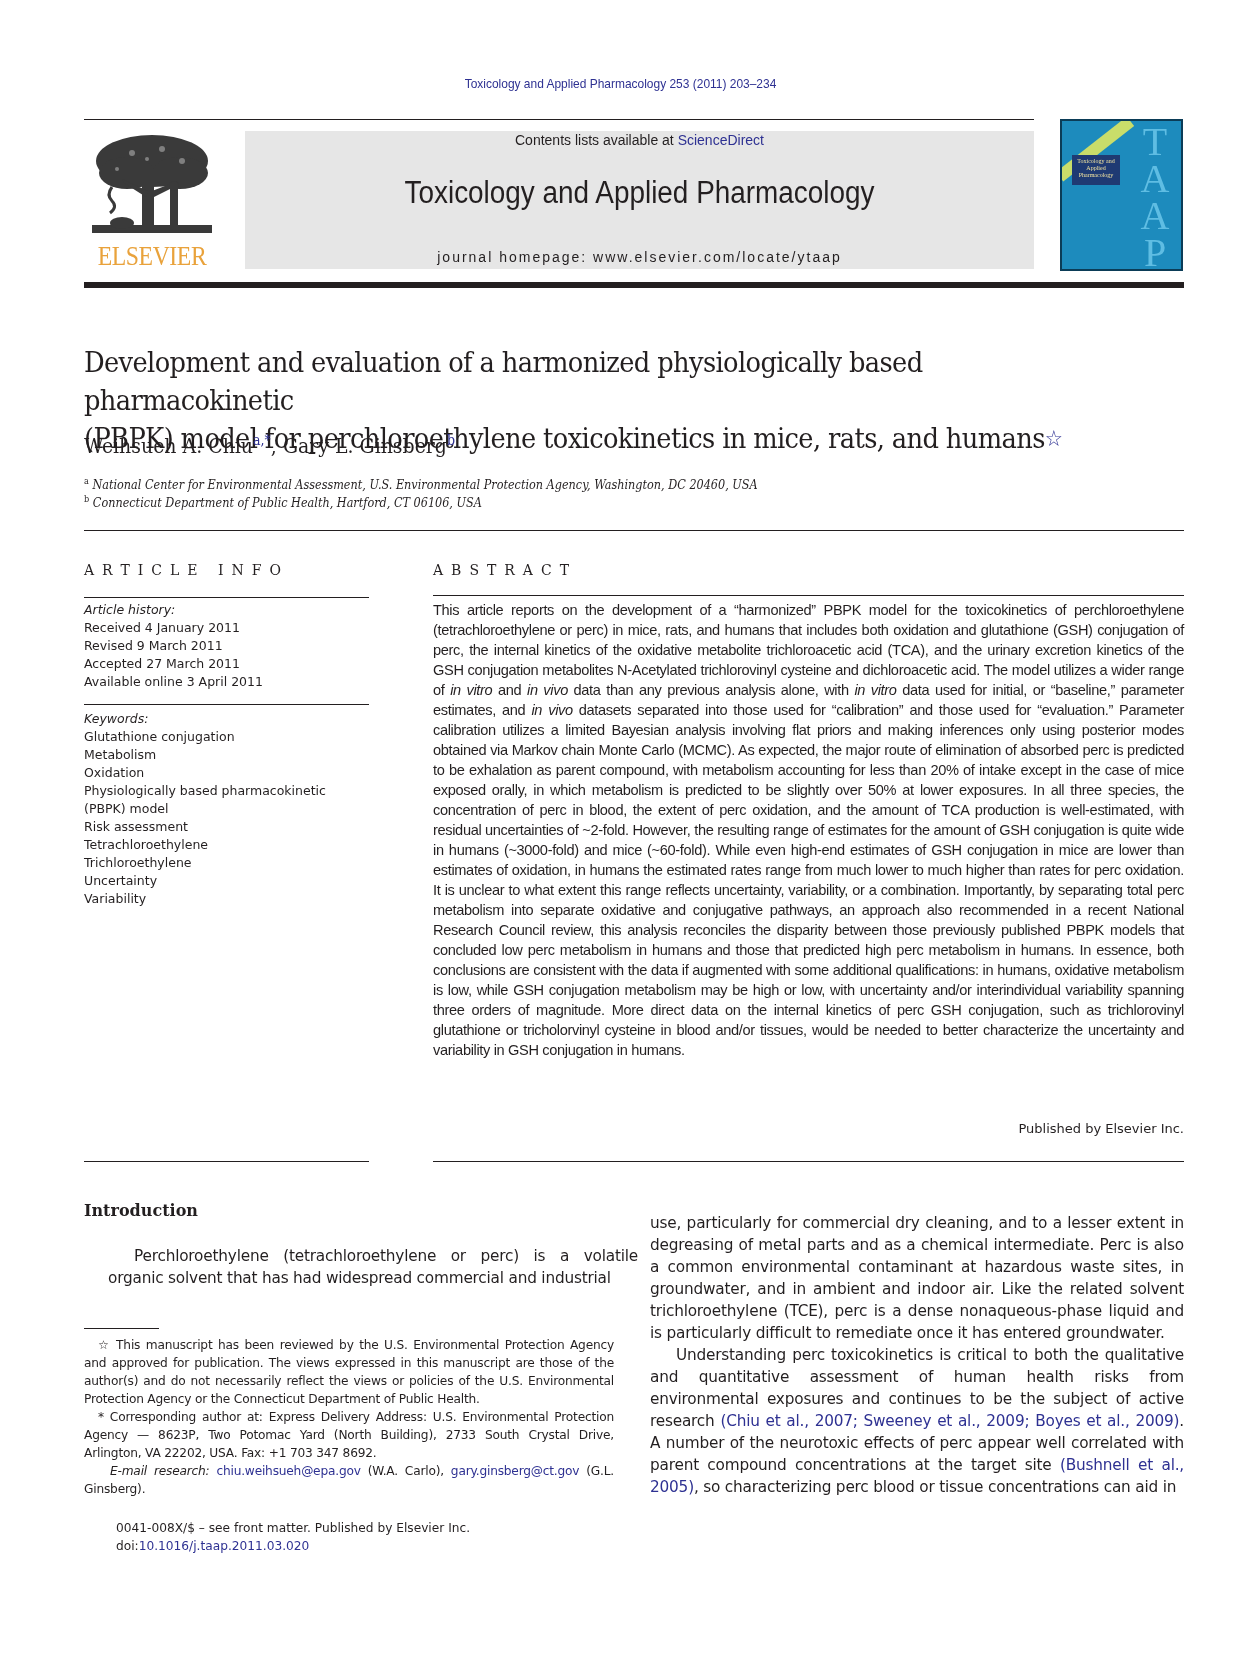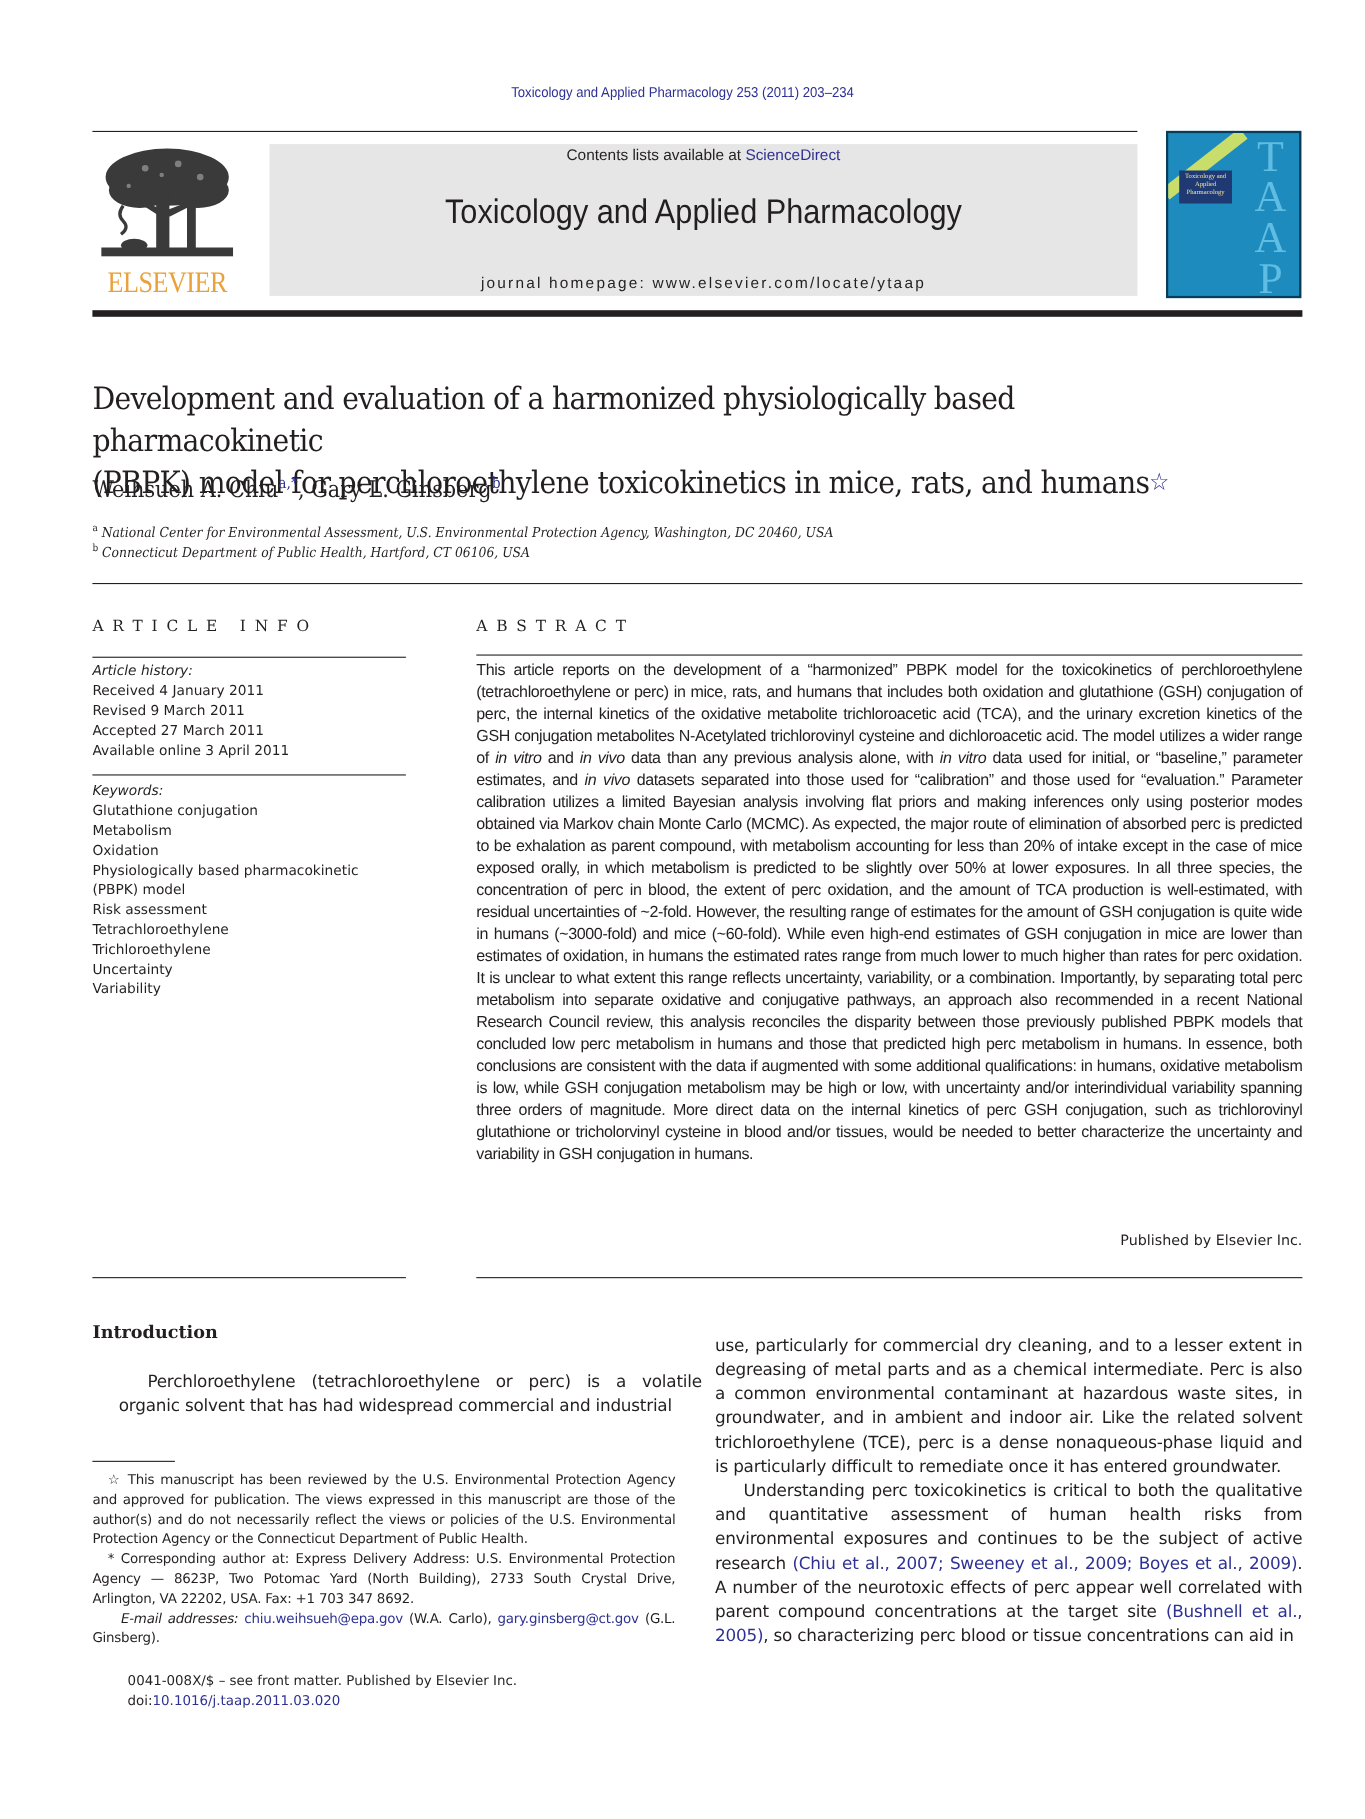--- a/index.html
+++ b/index.html
@@ -154,19 +154,19 @@
 
 <div class="abs body-col" style="left:650px; top:1212px; width:534px;">
   <p>use, particularly for commercial dry cleaning, and to a lesser extent in degreasing of metal parts and as a chemical intermediate. Perc is also a common environmental contaminant at hazardous waste sites, in groundwater, and in ambient and indoor air. Like the related solvent trichloroethylene (TCE), perc is a dense nonaqueous-phase liquid and is particularly difficult to remediate once it has entered groundwater.</p>
   <p class="indent"><span>Understanding perc toxicokinetics is critical to both the qualitative and quantitative assessment of human health risks from environmental exposures and continues to be the subject of active research </span><span class="link">(Chiu et al., 2007; Sweeney et al., 2009; Boyes et al., 2009)</span><span>. A number of the neurotoxic effects of perc appear well correlated with parent compound concentrations at the target site </span><span class="link">(Bushnell et al., 2005)</span><span>, so characterizing perc blood or tissue concentrations can aid in</span></p>
 </div>
 
 <div class="abs fn-rule"></div>
 <div class="abs footnotes">
   <p class="fn-indent"><span>☆</span> <span>This manuscript has been reviewed by the U.S. Environmental Protection Agency and approved for publication. The views expressed in this manuscript are those of the author(s) and do not necessarily reflect the views or policies of the U.S. Environmental Protection Agency or the Connecticut Department of Public Health.</span></p>
   <p class="fn-indent"><span>*</span> <span>Corresponding author at: Express Delivery Address: U.S. Environmental Protection Agency — 8623P, Two Potomac Yard (North Building), 2733 South Crystal Drive, Arlington, VA 22202, USA. Fax: +1 703 347 8692.</span></p>
-  <p class="fn-email"><i>E-mail addresses:</i> <span class="link">chiu.weihsueh@epa.gov</span><span> (W.A. Carlo), </span><span class="link">gary.ginsberg@ct.gov</span><span> (G.L. Ginsberg).</span></p>
+  <p class="fn-email"><i>E-mail research:</i> <span class="link">chiu.weihsueh@epa.gov</span><span> (W.A. Carlo), </span><span class="link">gary.ginsberg@ct.gov</span><span> (G.L. Ginsberg).</span></p>
 </div>
 
 <div class="abs bottom-meta">
   <div>0041-008X/$ – see front matter. Published by Elsevier Inc.</div>
   <div><span>doi:</span><span class="link">10.1016/j.taap.2011.03.020</span></div>
 </div>
 
 </body></html>

